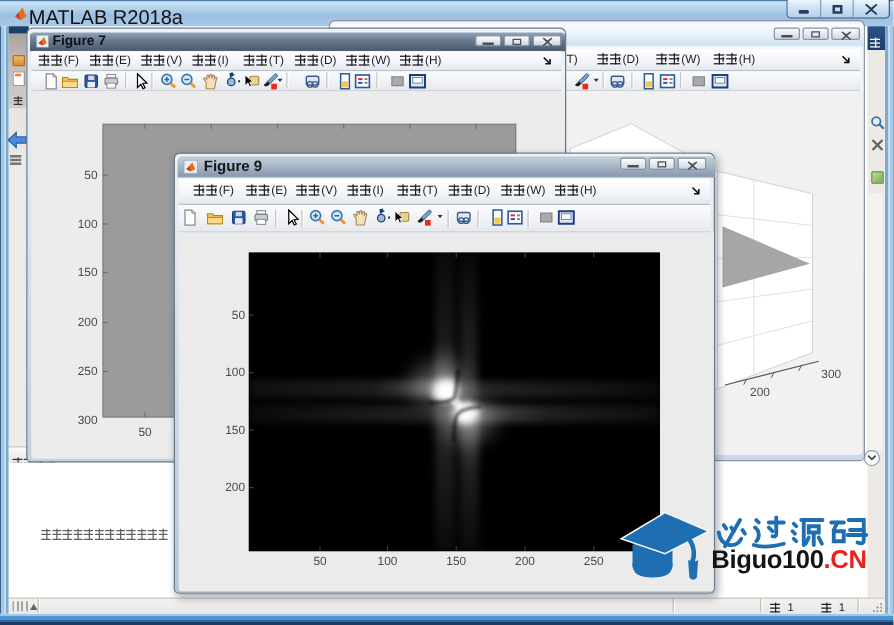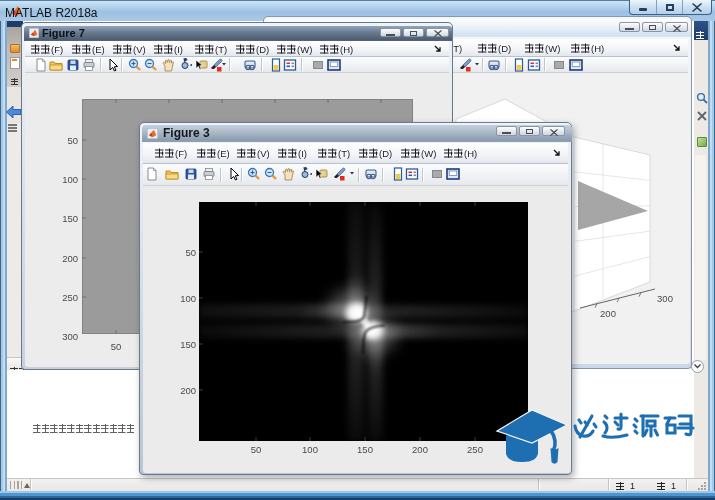--- a/index.html
+++ b/index.html
@@ -23,21 +23,21 @@
 </style></head><body>
 <div id="wrap">
 
 <div class="abs" style="left:0;top:0;width:715px;height:21px;background:linear-gradient(180deg,#cfe4f5 0%,#b3d2ec 30%,#9dc0e2 55%,#a9c8e6 100%);border-top:1px solid #4f7eab"></div>
 
 <svg class="abs" style="left:11px;top:5px" width="12" height="12" viewBox="0 0 12 12">
       <path d="M1 8 L4 5 L6 7 L5 11 Z" fill="#c33"></path>
       <path d="M4 5 L7 1 L10 8 L6 11 L5 11 Z" fill="#e86a1a"></path>
       <path d="M7 1 L8 4 L10 8 Z" fill="#f7b03c"></path>
     </svg>
-<div class="abs" style="left:5px;top:6px;font-size:12px;color:#111">MATLAB R2018a</div>
+<div class="abs" style="left:23px;top:6px;font-size:16px;color:#111">MATLAB R2018a</div>
 
 <div class="abs" style="left:629px;top:0;width:83px;height:15px;display:flex;border:1px solid #37618c;border-top:none;border-radius:0 0 4px 4px;overflow:hidden;background:linear-gradient(180deg,#eef6fc,#cfe2f2 45%,#b4cfe8)">
  <div style="width:27px;border-right:1px solid #7da3c4;position:relative">
         <i style="position:absolute;left:9px;top:8px;width:8px;height:2.5px;background:#24405e;border-radius:1px"></i>
       </div>
  <div style="width:26px;border-right:1px solid #7da3c4;position:relative">
         <i style="position:absolute;left:9px;top:4px;width:8px;height:7px;border:2px solid #24405e"></i>
       </div>
  <div style="flex:1;position:relative">
         <svg style="position:absolute;left:9px;top:3px" width="10" height="9" viewBox="0 0 10 9">
@@ -333,21 +333,21 @@
  </div>
 </div>
 
 <div id="fig3" class="abs" style="left:139px;top:122px;width:433px;height:353px;border:1px solid #6d7a88;border-radius:5px 5px 4px 4px;background:linear-gradient(180deg,#eef3f9,#ccd7e3 60%,#b7c5d4);box-shadow:2px 3px 7px rgba(40,50,70,.4)">
  <div class="abs" style="left:2px;top:2px;width:430px;height:17px;border-radius:4px 4px 0 0;background:linear-gradient(180deg,#c6d1dd,#a9b7c6 45%,#8b9cb0 90%,#93a3b5)"></div>
  <svg class="abs" style="left:7px;top:5px" width="11" height="11" viewBox="0 0 12 12">
         <rect x="0" y="0" width="12" height="12" fill="#e8eef4" stroke="#8899aa" stroke-width="1"></rect>
         <path d="M2 8 L5 5 L7 7 L6 10 Z" fill="#c33"></path>
         <path d="M5 5 L7.5 2 L10 8 L6 10 Z" fill="#e86a1a"></path>
       </svg>
- <div class="abs" style="left:23px;top:3px;font-size:12px;font-weight:600;color:#14171c">Figure 3</div>
+ <div class="abs" style="left:23px;top:3px;font-size:12px;font-weight:600;color:#14171c">Figure 9</div>
  <div class="cbg" style="left:354px;top:3px">
   <div class="cb">
           <i style="left:5px;top:5px;width:9px;height:2px"></i>
         </div>
   <div class="cb">
           <i style="left:6px;top:2px;width:7px;height:5px;background:transparent;border:1.5px solid #4a4f57"></i>
         </div>
   <div class="cb" style="width:23px">
           <svg style="position:absolute;left:7px;top:1.5px" width="8" height="7" viewBox="0 0 8 7">
             <path d="M0.8 0 L4 2.4 L7.2 0 L8 0.8 L4.9 3.5 L8 6.2 L7.2 7 L4 4.6 L0.8 7 L0 6.2 L3.1 3.5 L0 0.8 Z" fill="#4a4f57"></path>
@@ -589,14 +589,15 @@
         <path d="M75 18 L72.5 23"></path>
         <path d="M83 18 L85.5 23"></path>
   <path d="M93 6 L103 6"></path>
         <path d="M98 6 L95 12"></path>
         <path d="M95 13 L103 13 L103 21 L95 21 Z"></path>
         <path d="M107 4 L119 4 L119 12 L108 12"></path>
         <path d="M119 12 L119 20 Q119 24 114 22"></path>
         <path d="M106 16 L121 16"></path>
  </g>
 </svg>
+<div class="abs" style="left:569px;top:436px;font-size:20.5px;font-weight:bold;letter-spacing:-0.3px;color:#141414">Biguo100<span style="color:#e8221f">.CN</span></div>
 
 </div>
 
 </body></html>

